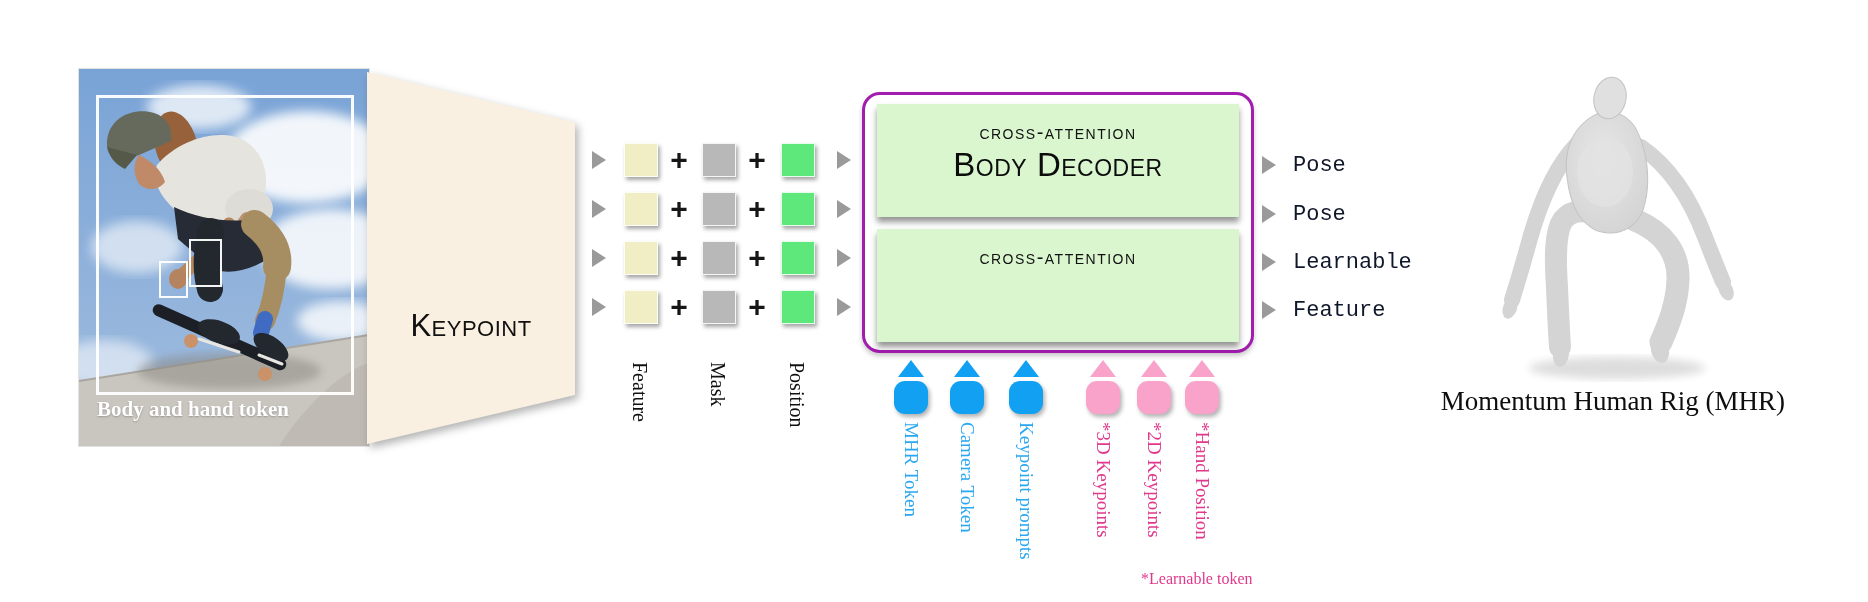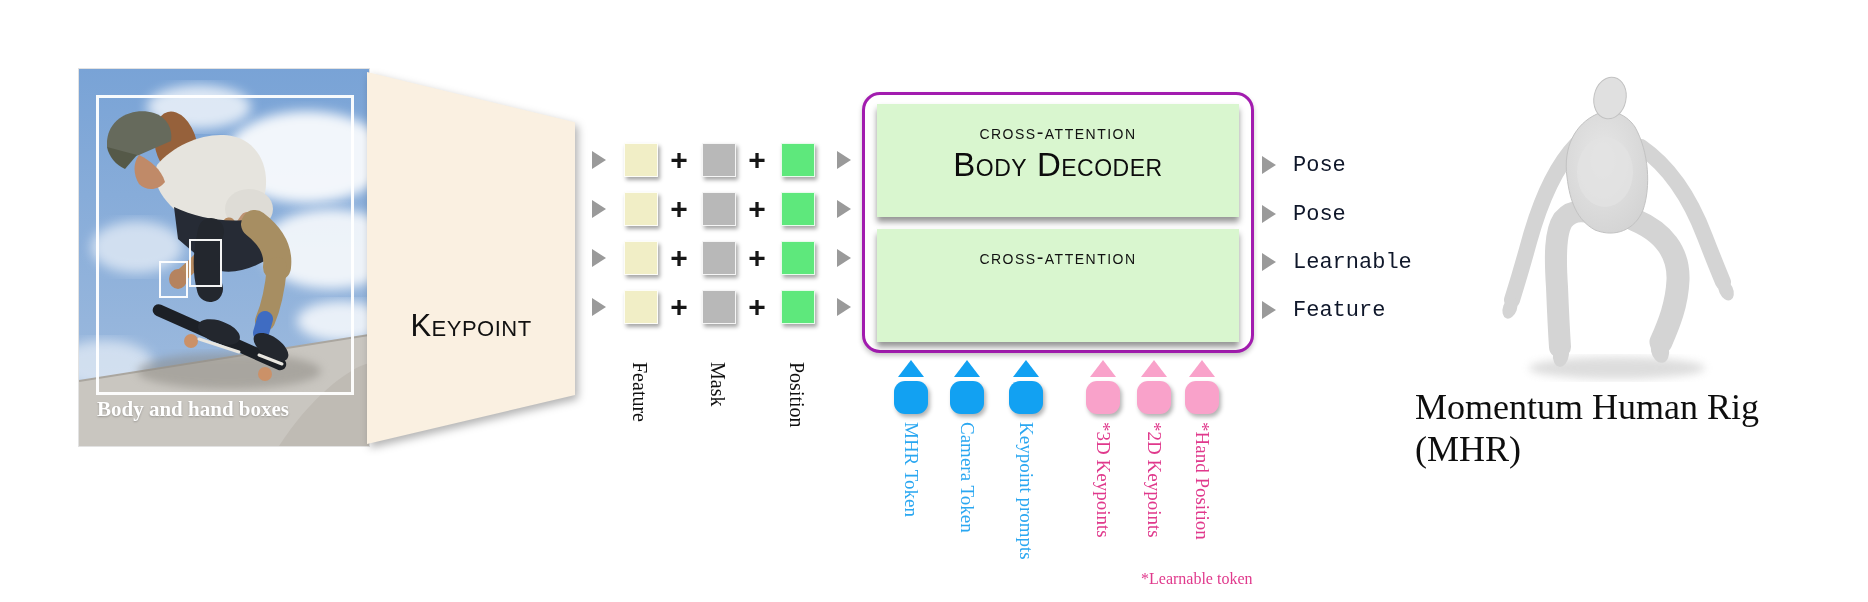--- a/index.html
+++ b/index.html
@@ -71,22 +71,22 @@
 
   .p-label{position:absolute;top:422px;writing-mode:vertical-rl;white-space:nowrap;
            font-family:"Liberation Serif",serif;font-size:19px;}
   .p-label.blue{color:#2aa7f1;}
   .p-label.pink{color:#e0398c;}
   .footnote{position:absolute;left:1105px;top:570px;color:#e0398c;
             font-family:"Liberation Serif",serif;font-size:16px;margin-left:36px;}
 
   
   .mesh{position:absolute;left:1455px;top:52px;width:300px;height:330px;}
-  .mesh-caption{position:absolute;left:1415px;top:386px;width:370px;text-align:left;
-                font-family:"Liberation Serif",serif;font-size:36px;color:#0e0e0e;}
+  .mesh-caption{position:absolute;left:1415px;top:386px;width:370px;text-align:right;
+                font-family:"Liberation Serif",serif;font-size:27px;color:#0e0e0e;}
 </style>
 </head>
 <body>
 
 <div class="canvas">
 
   <div class="photo">
     <svg width="290" height="377" viewBox="0 0 290 377">
       <defs>
         <linearGradient id="sky" x1="0" y1="0" x2="0" y2="1">
@@ -138,21 +138,21 @@
         <path d="M132,162 C127,182 126,202 131,220" stroke="#23272e" stroke-width="26" stroke-linecap="round" fill="none"></path>
         <ellipse cx="140" cy="263" rx="22" ry="11" fill="#23272e" transform="rotate(20 140 263)"></ellipse>
         <path d="M120,270 L160,283" stroke="#e8e6e0" stroke-width="3" stroke-linecap="round"></path>
         <ellipse cx="192" cy="278" rx="20" ry="10" fill="#23272e" transform="rotate(35 192 278)"></ellipse>
         <path d="M180,286 L203,295" stroke="#e8e6e0" stroke-width="3" stroke-linecap="round"></path>
       </g>
     </svg>
     <div class="bbox body"></div>
     <div class="bbox hand1"></div>
     <div class="bbox hand2"></div>
-    <div class="photo-caption">Body and hand boxes</div>
+    <div class="photo-caption">Body and hand token</div>
   </div>
 
   <div class="encoder">
     <div class="shape"></div>
     <div class="label">Keypoint</div>
   </div>
 
   <div class="tok-row" style="top:143px">
     <div class="arr-r" style="left:0"></div>
     <div class="sq feature" style="left:32px"></div>

